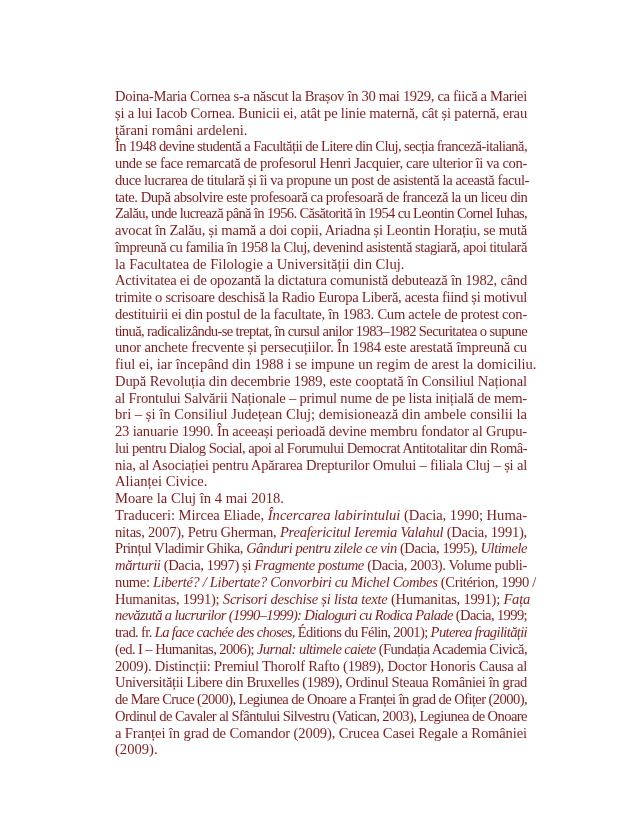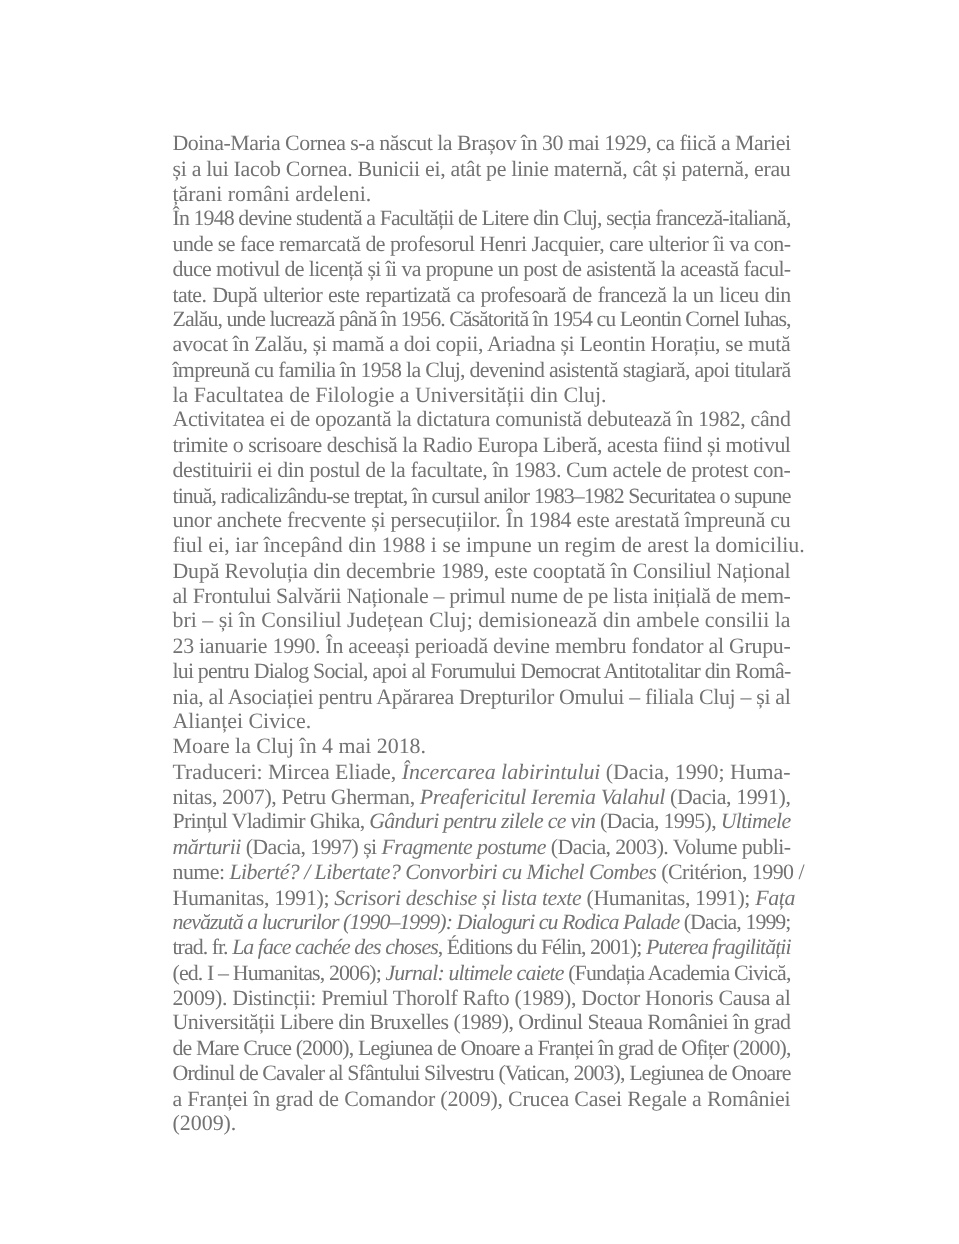--- a/index.html
+++ b/index.html
@@ -5,21 +5,21 @@
   html, body { margin: 0; padding: 0; background: #ffffff; }
   body { width: 639px; height: 829px; position: relative; overflow: hidden; }
   .page {
     position: absolute;
     left: 115px;
     top: 88px;
     width: 412px;
     font-family: "Liberation Serif", "DejaVu Serif", serif;
     font-size: 14.6px;
     line-height: 16.75px;
-    color: #737373;
+    color: #7f1d1d;
   }
   .line {
     display: block;
     white-space: nowrap;
     text-align: justify;
     text-align-last: justify;
     height: 16.75px;
   }
   .line.last { text-align-last: left; }
   .line span { white-space: pre; }
@@ -30,22 +30,22 @@
 
 <div class="page" id="page">
     <div>
       <div class="line" style="text-align: left; letter-spacing: -0.329409px;"><span>Doina-Maria Cornea s-a născut la Brașov în 30 mai 1929, ca fiică a Mariei</span></div>
       <div class="line" style="text-align: left; letter-spacing: -0.204127px;"><span>și a lui Iacob Cornea. Bunicii ei, atât pe linie maternă, cât și paternă, erau</span></div>
       <div class="line last"><span>țărani români ardeleni.</span></div>
     </div>
     <div>
       <div class="line" style="text-align: left; letter-spacing: -0.594512px;"><span>În 1948 devine studentă a Facultății de Litere din Cluj, secția franceză-italiană,</span></div>
       <div class="line" style="text-align: center; letter-spacing: -0.361607px;"><span>unde se face remarcată de profesorul Henri Jacquier, care ulterior îi va con-</span></div>
-      <div class="line" style="text-align: left; letter-spacing: -0.441797px;"><span>duce motivul de licență și îi va propune un post de asistentă la această facul-</span></div>
-      <div class="line" style="text-align: left; letter-spacing: -0.452136px;"><span>tate. După ulterior este repartizată ca profesoară de franceză la un liceu din</span></div>
+      <div class="line" style="text-align: left; letter-spacing: -0.441797px;"><span>duce lucrarea de titulară și îi va propune un post de asistentă la această facul-</span></div>
+      <div class="line" style="text-align: left; letter-spacing: -0.452136px;"><span>tate. După absolvire este profesoară ca profesoară de franceză la un liceu din</span></div>
       <div class="line" style="text-align: left; letter-spacing: -0.65645px;"><span>Zalău, unde lucrează până în 1956. Căsătorită în 1954 cu Leontin Cornel Iuhas,</span></div>
       <div class="line" style="text-align: left; letter-spacing: -0.21875px;"><span>avocat în Zalău, și mamă a doi copii, Ariadna și Leontin Horațiu, se mută</span></div>
       <div class="line" style="text-align: left; letter-spacing: -0.473892px;"><span>împreună cu familia în 1958 la Cluj, devenind asistentă stagiară, apoi titulară</span></div>
       <div class="line last"><span>la Facultatea de Filologie a Universității din Cluj.</span></div>
     </div>
     <div>
       <div class="line" style="text-align: left; letter-spacing: -0.234589px;"><span>Activitatea ei de opozantă la dictatura comunistă debutează în 1982, când</span></div>
       <div class="line" style="text-align: left; letter-spacing: -0.305921px;"><span>trimite o scrisoare deschisă la Radio Europa Liberă, acesta fiind și motivul</span></div>
       <div class="line" style="text-align: left; letter-spacing: -0.262019px;"><span>destituirii ei din postul de la facultate, în 1983. Cum actele de protest con-</span></div>
       <div class="line" style="text-align: left; letter-spacing: -0.630078px;"><span>tinuă, radicalizându-se treptat, în cursul anilor 1983–1982 Securitatea o supune</span></div>

